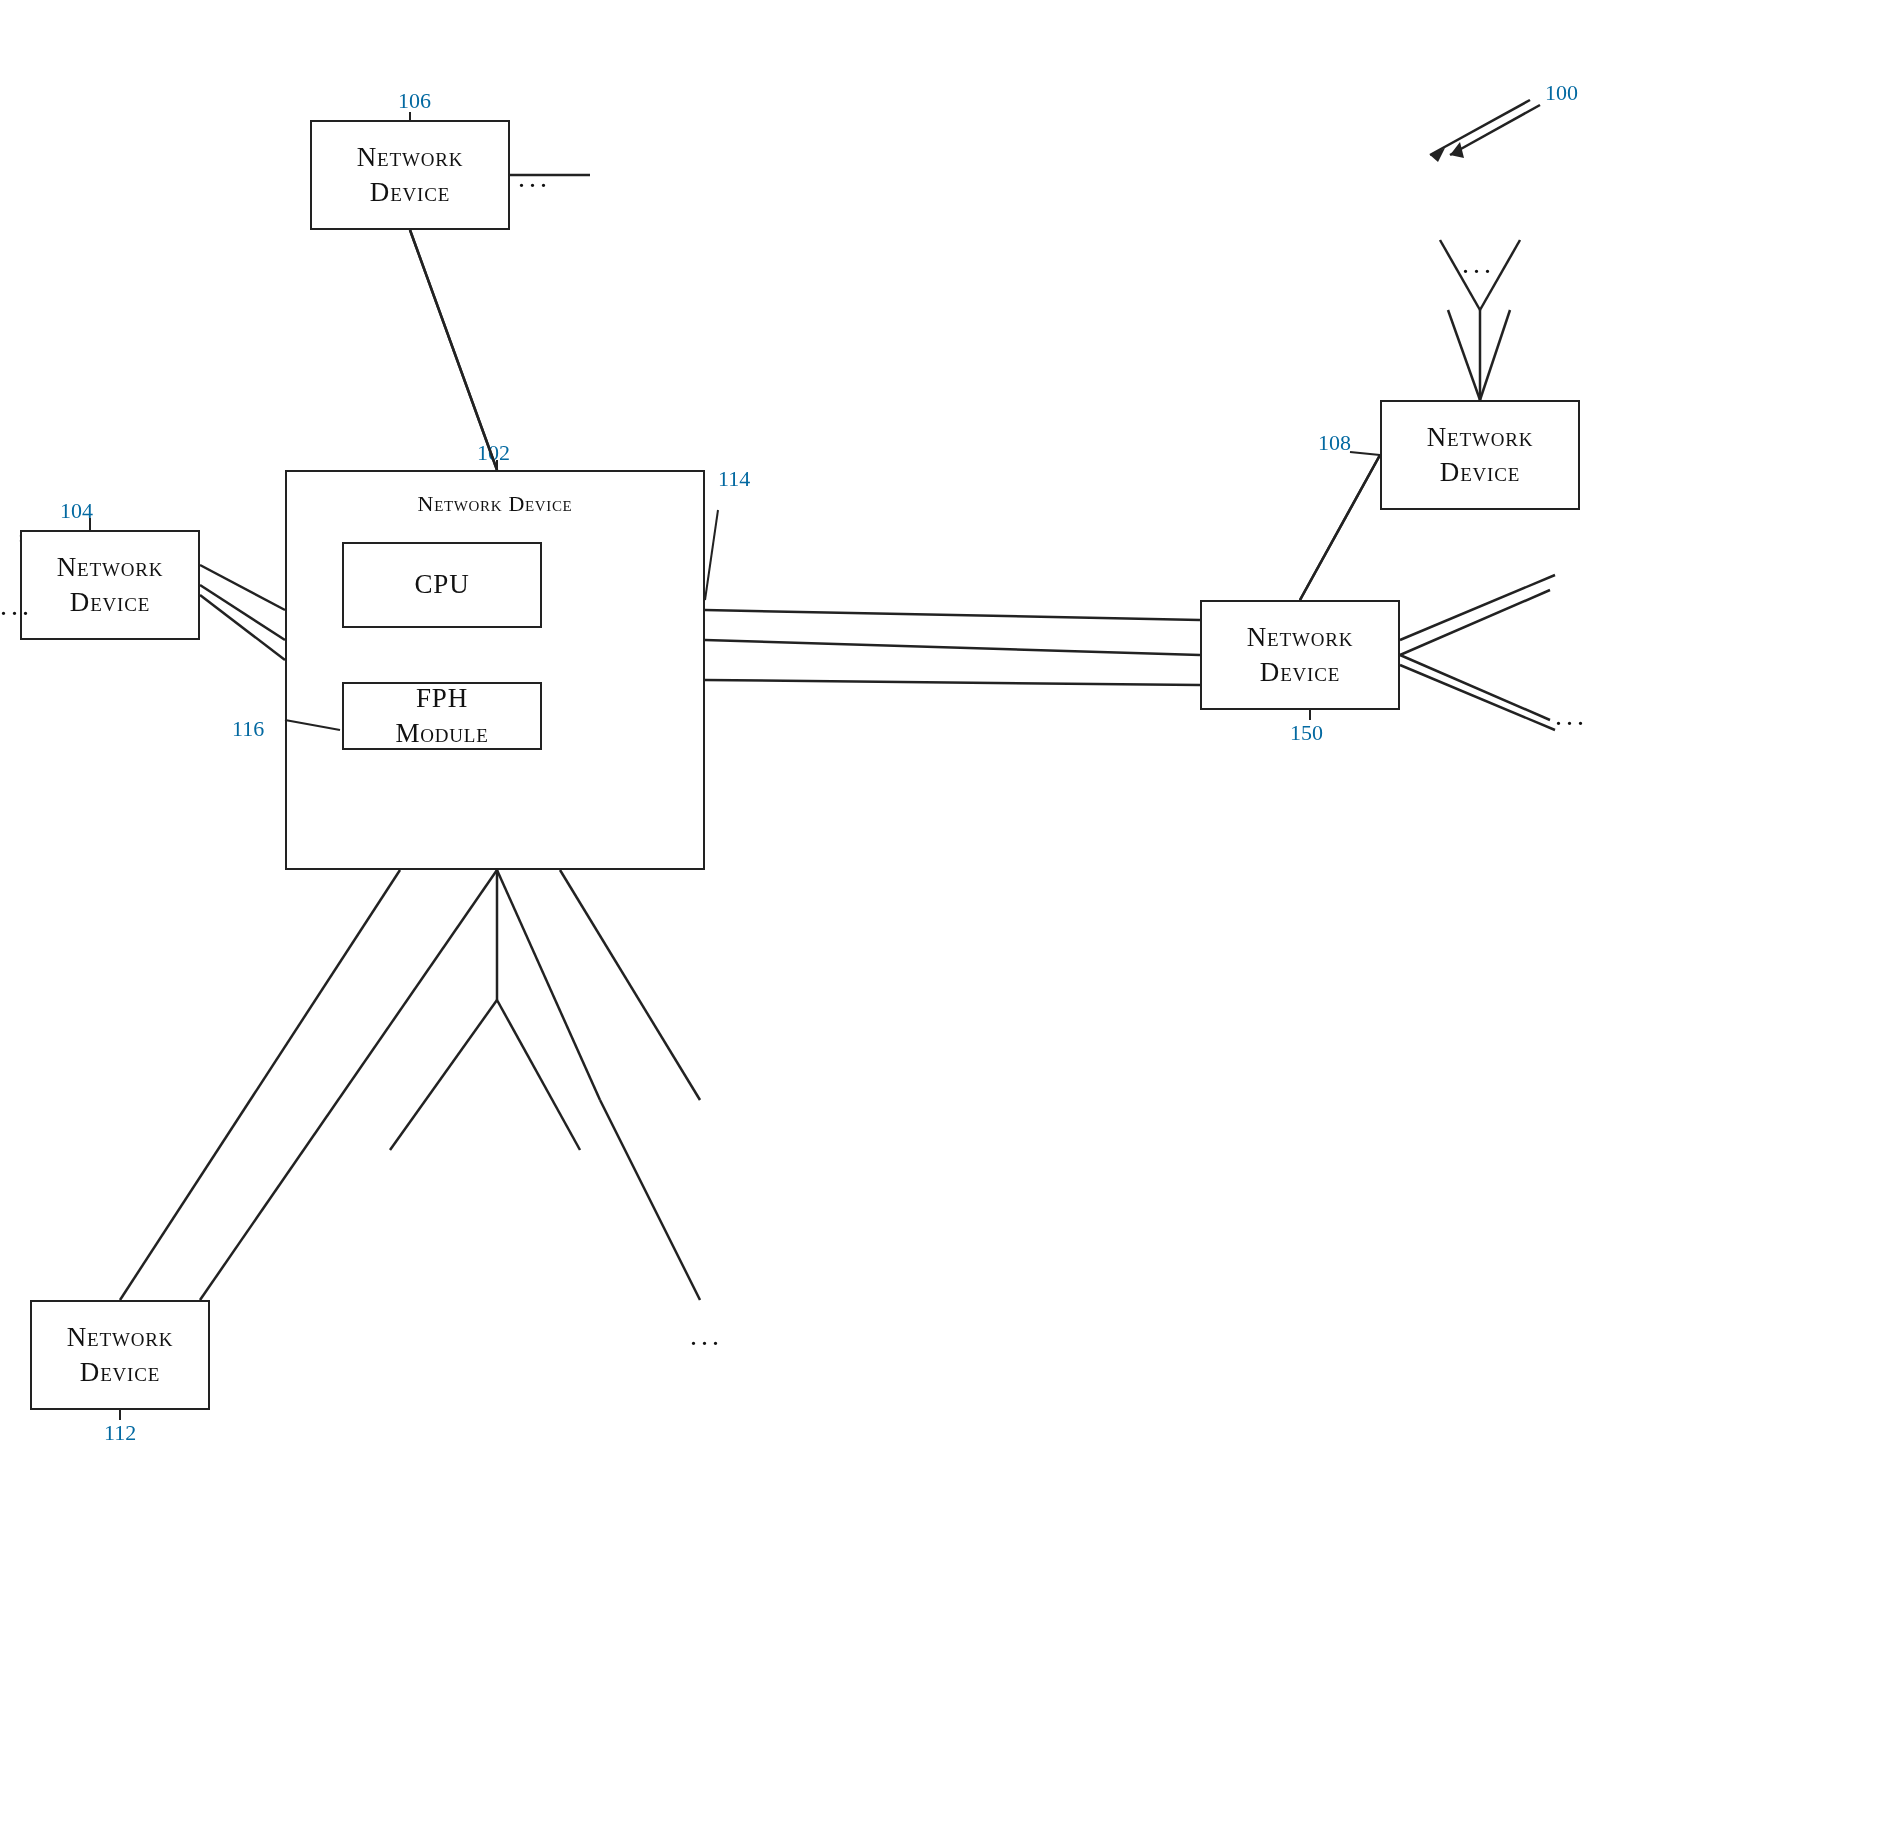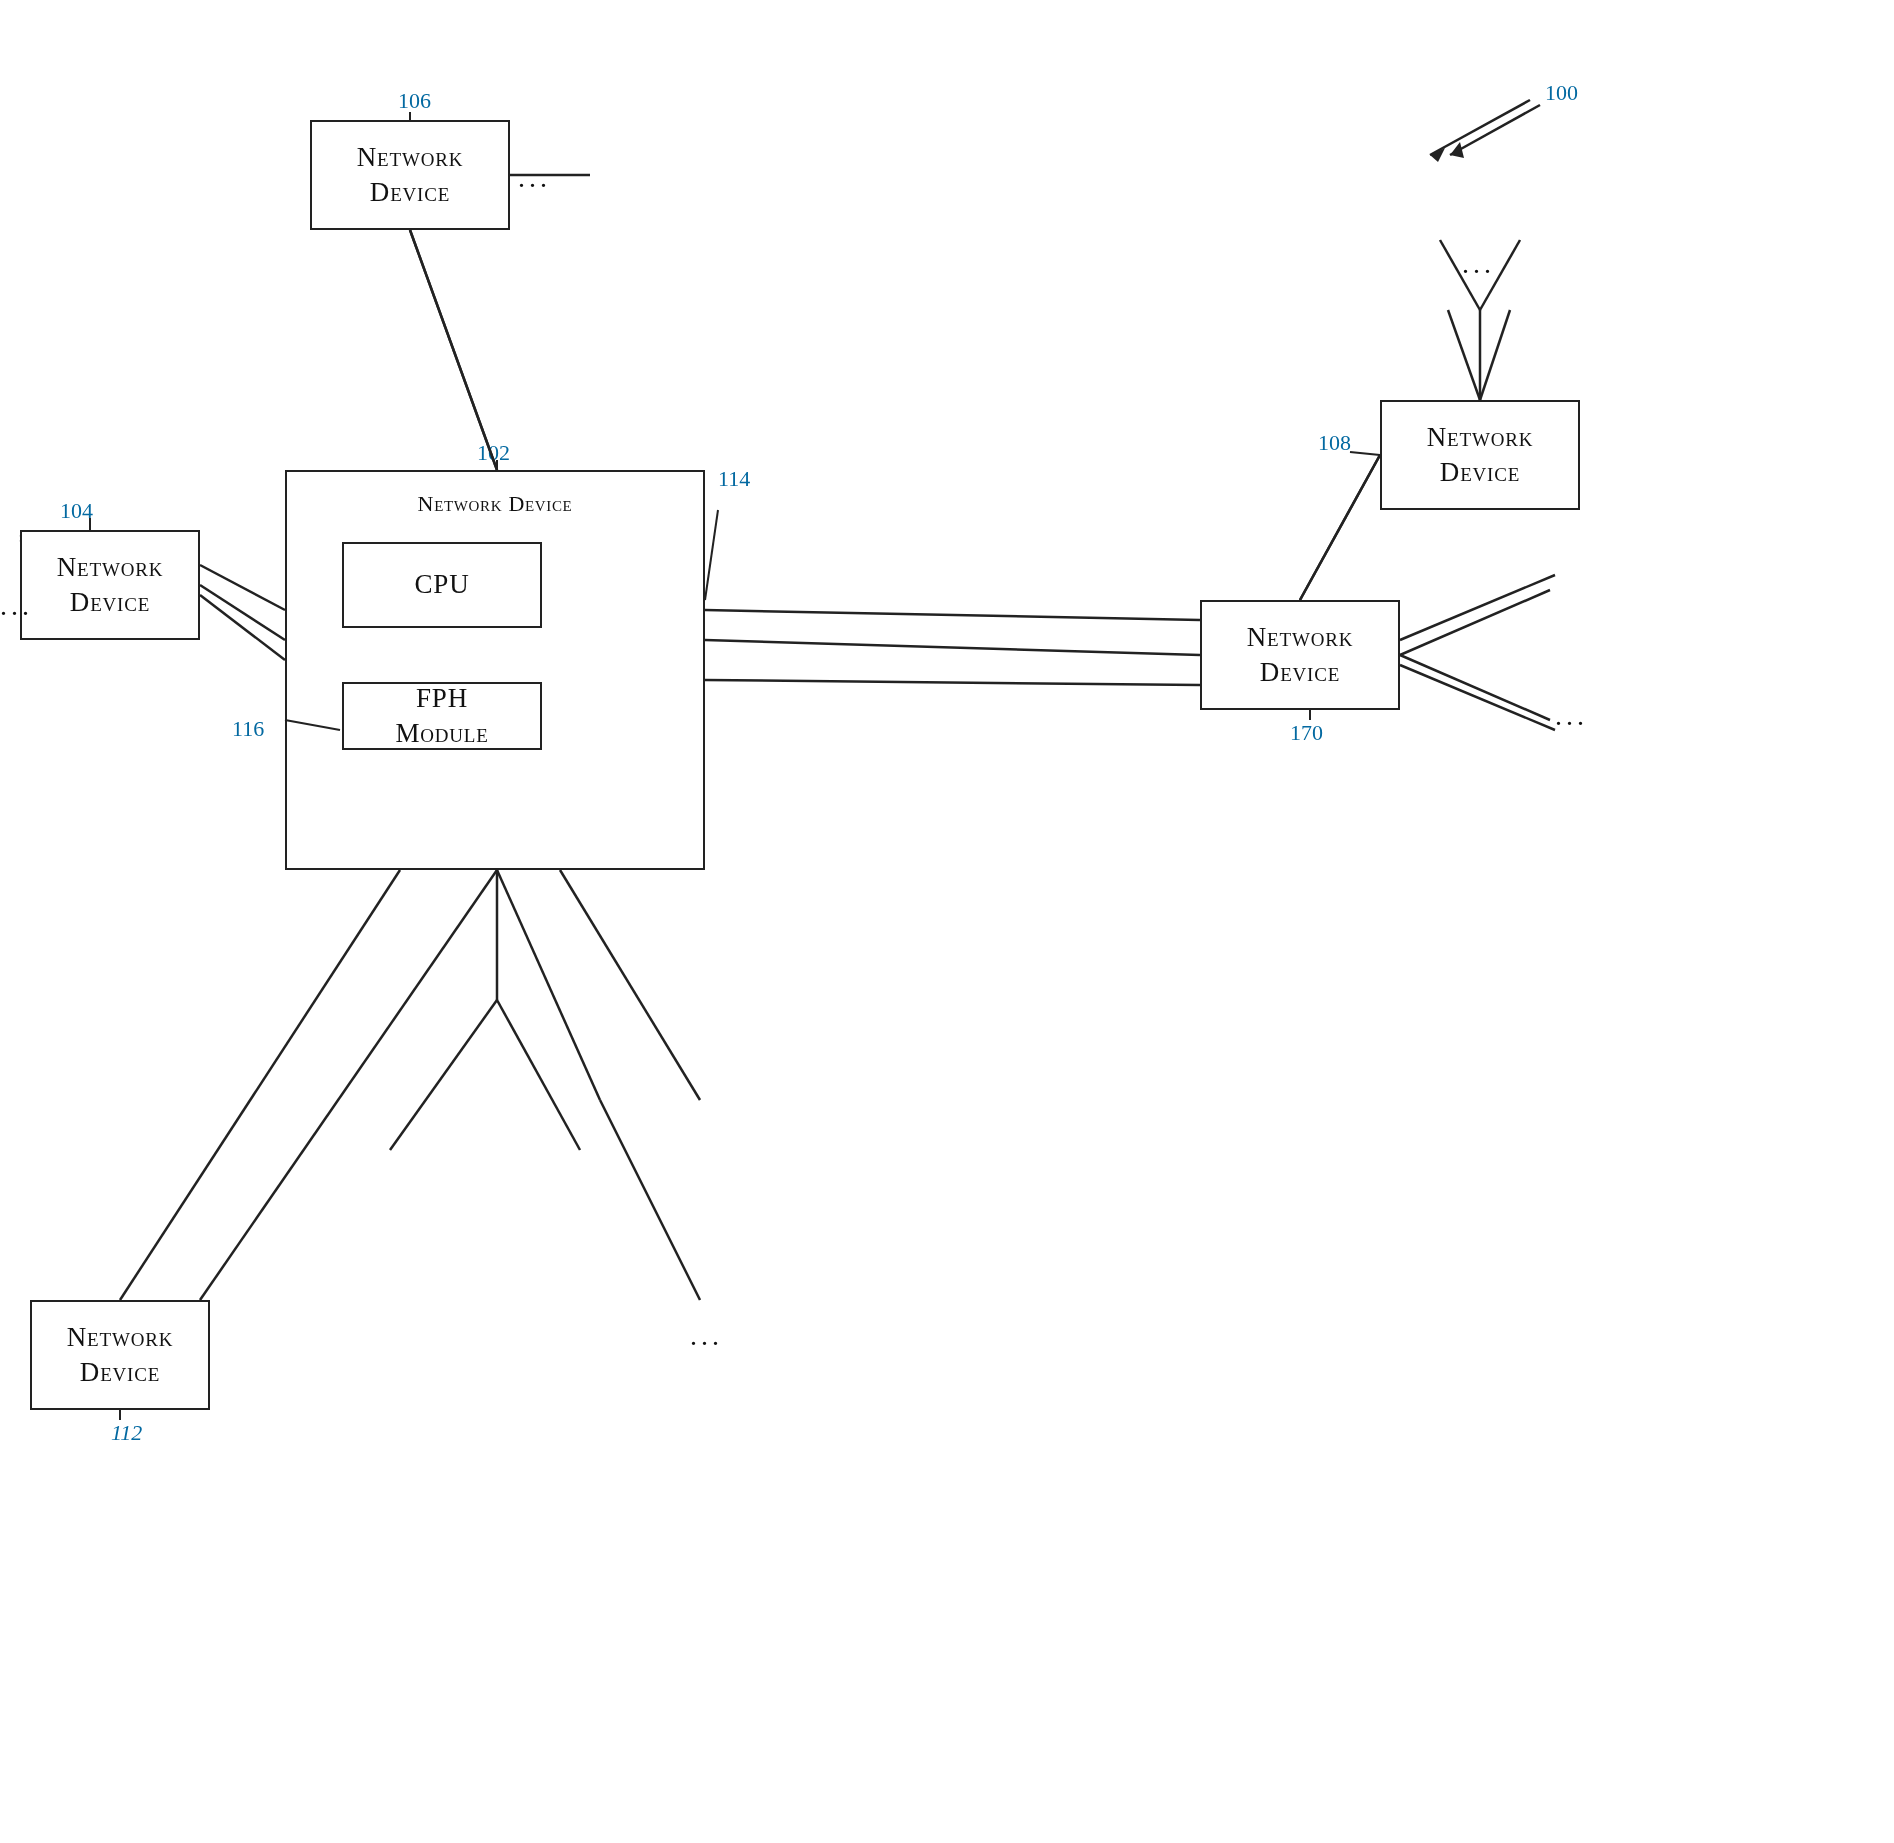--- a/index.html
+++ b/index.html
@@ -153,28 +153,28 @@
 <div class="box" id="nd-108">
   <span class="box-label">Network<br>Device</span>
 </div>
 <span class="ref-num" style="left:1318px; top:430px;">108</span>
 
 <span class="ellipsis" style="left:1462px; top:248px;">...</span>
 
 <div class="box" id="nd-110">
   <span class="box-label">Network<br>Device</span>
 </div>
-<span class="ref-num" style="left:1290px; top:720px;">170</span>
+<span class="ref-num" style="left:1290px; top:720px;">150</span>
 
 <span class="ellipsis" style="left:1555px; top:700px;">...</span>
 
 <div class="box" id="nd-112">
   <span class="box-label">Network<br>Device</span>
 </div>
-<span class="ref-num" style="left:111px; top:1420px;font-style:italic;">112</span>
+<span class="ref-num" style="left:104px; top:1420px;">112</span>
 
 <span class="ellipsis" style="left:690px; top:1320px;">...</span>
 
 <svg style="position:absolute;top:0;left:0;width:1894px;height:1843px;pointer-events:none;" xmlns="http://www.w3.org/2000/svg">
 
   <line x1="1540" y1="105" x2="1450" y2="155" stroke="#222" stroke-width="2.5"></line>
   <polygon points="1450,155 1460,142 1464,158" fill="#222"></polygon>
 
   <line x1="718" y1="510" x2="705" y2="600" stroke="#222" stroke-width="2"></line>
 

